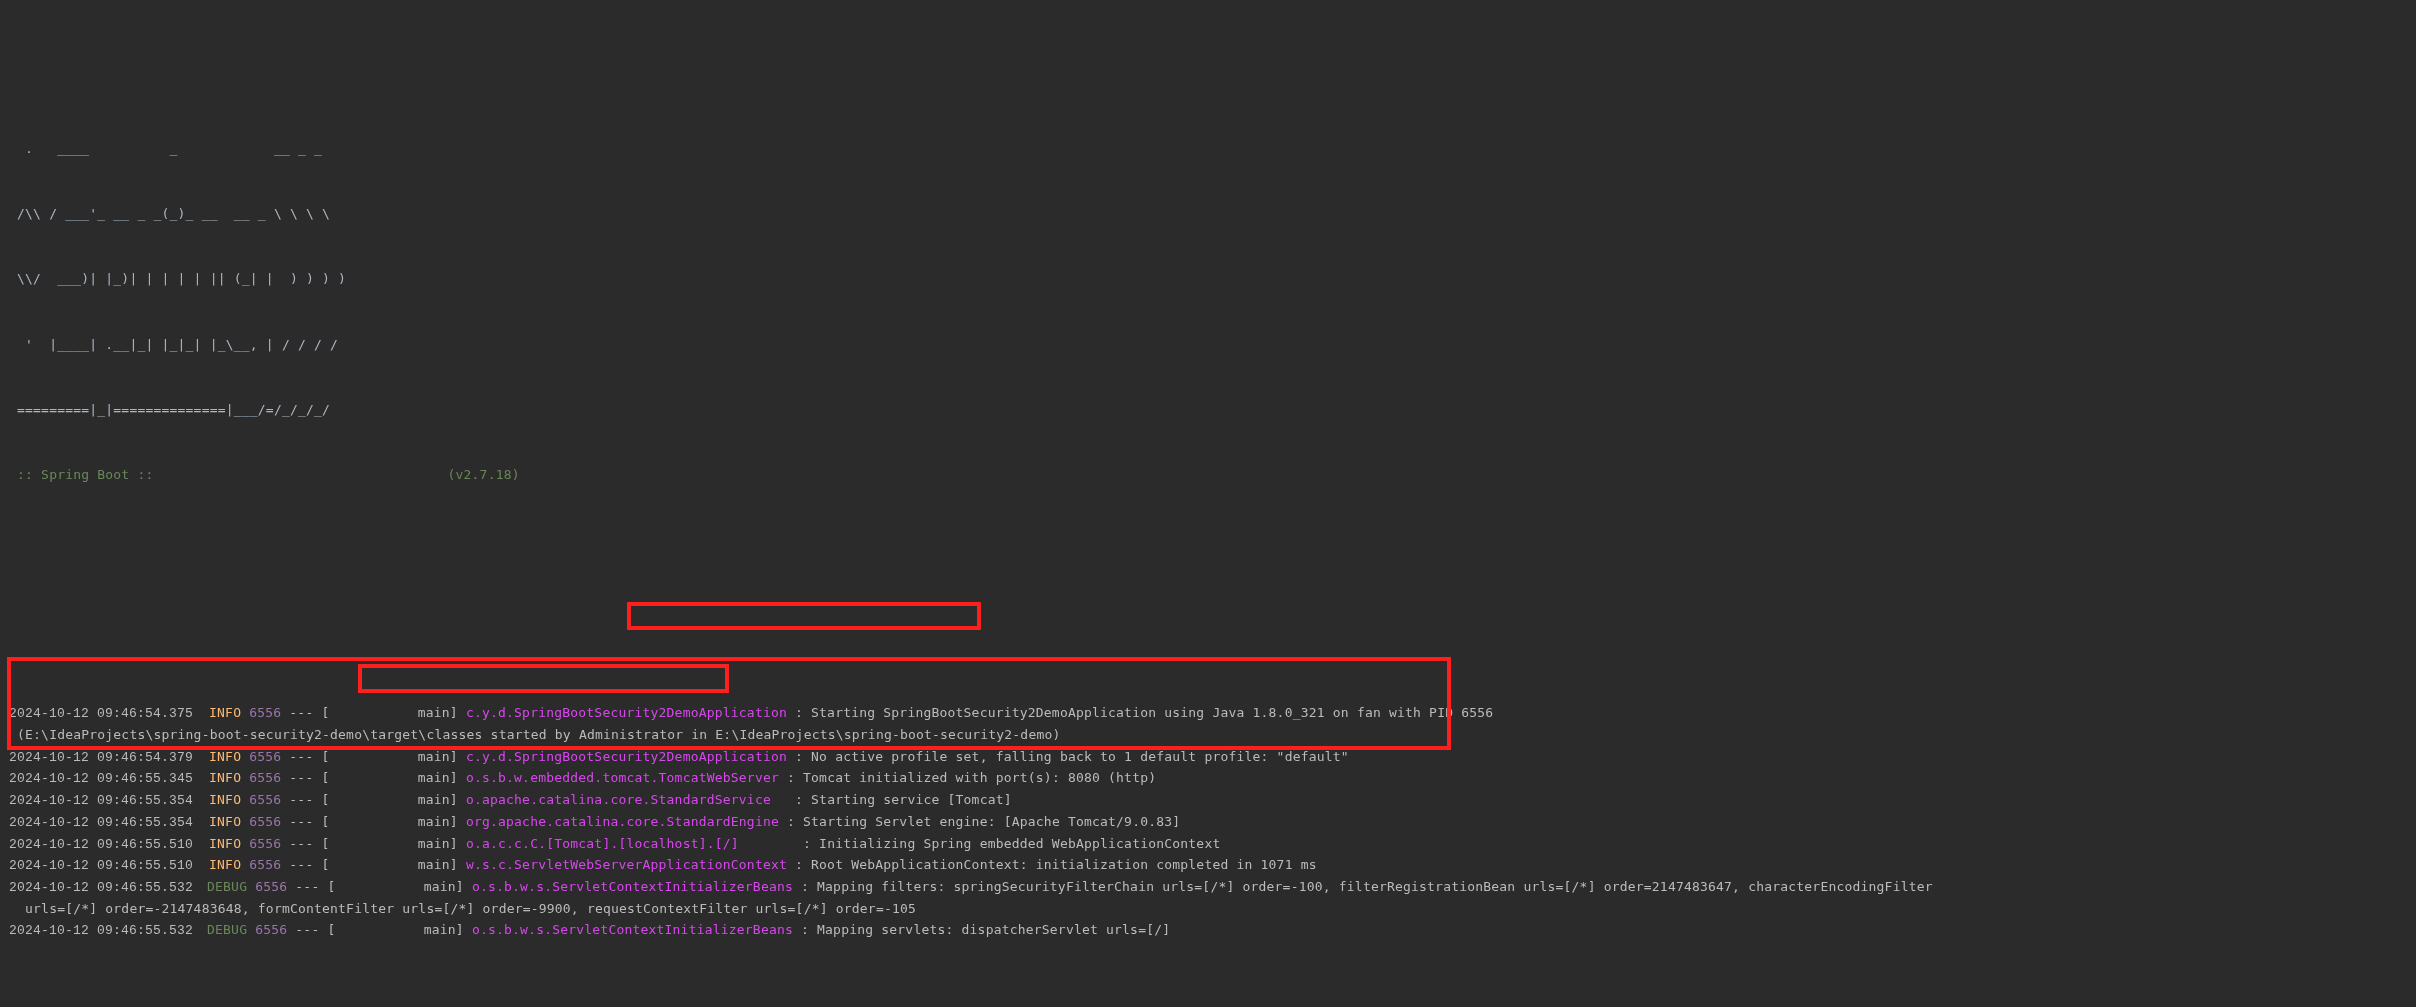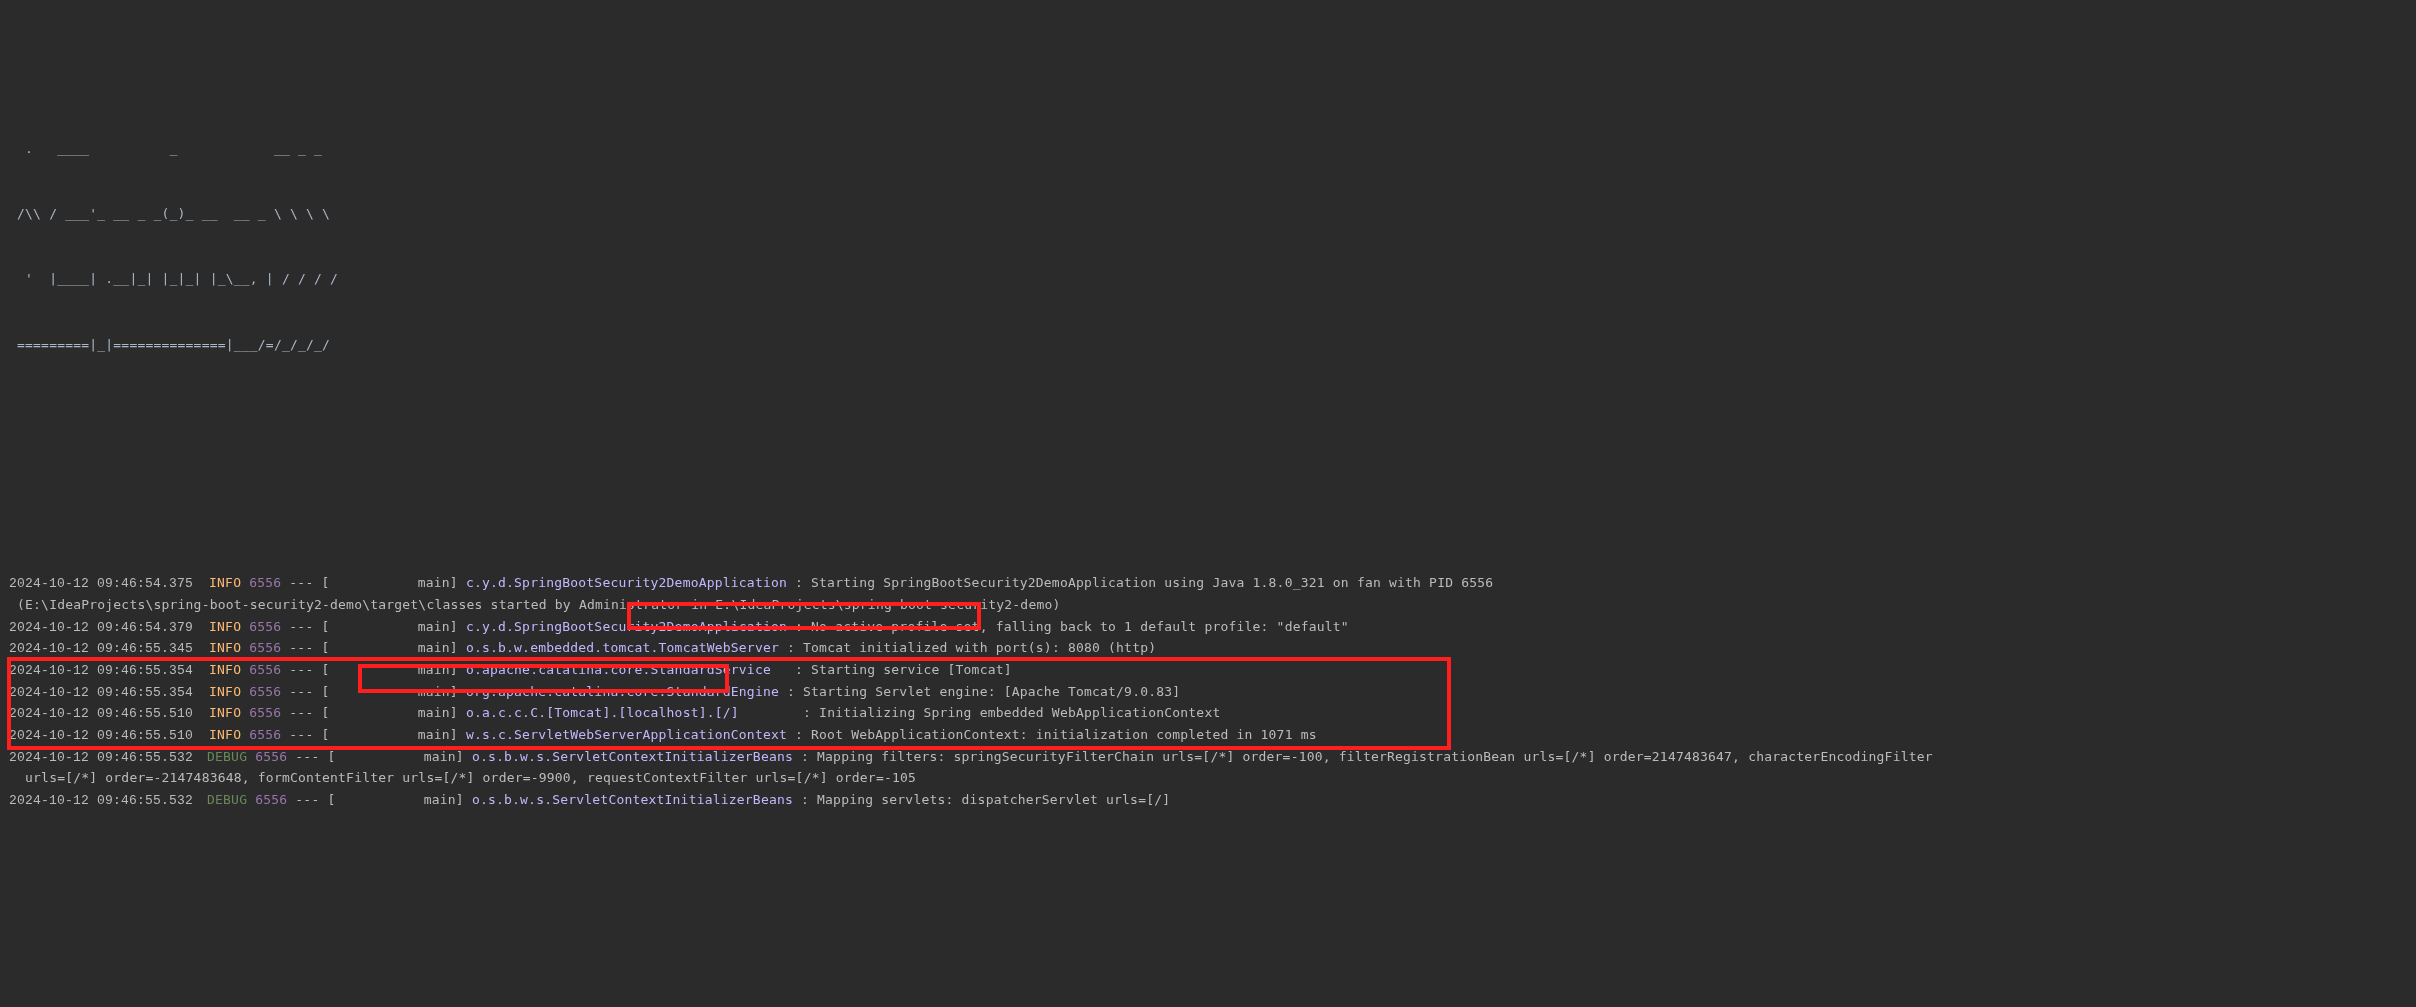--- a/index.html
+++ b/index.html
@@ -32,21 +32,21 @@
     height: 21.7px;
   }
   .banner   { color: #a9b7c6; }
   .bannerlt { color: #6a8759; }
   .ts       { color: #bbbbbb; font-family: Liberation Mono, monospace; }
   .lvl-info { color: #fdba74; }
   .lvl-debug{ color: #6a8759; margin-left: 6px; }
   .pid      { color: #9876aa; }
   .sep      { color: #bbbbbb; }
   .thread   { color: #bbbbbb; }
-  .logger   { color: #c4b5fd; margin-top: 20px; }
+  .logger   { color: #d946ef; margin-top: 20px; }
   .msg      { color: #bbbbbb; }
   .redbox {
     position: absolute;
     border: 4px solid #ff1f1f;
     box-sizing: border-box;
     pointer-events: none;
   }
   #pw-section-box {
     left: 7px;
     top: 657px;
@@ -69,22 +69,24 @@
 </style>
 </head>
 <body>
 
 <div class="console">
 
   
   <div>
     <div class="line banner">  .   ____          _            __ _ _</div>
     <div class="line banner"> /\\ / ___'_ __ _ _(_)_ __  __ _ \ \ \ \</div>
+    <div class="line banner"> \\/  ___)| |_)| | | | | || (_| |  ) ) ) )</div>
     <div class="line banner">  '  |____| .__|_| |_|_| |_\__, | / / / /</div>
     <div class="line banner"> =========|_|==============|___/=/_/_/_/</div>
+    <div class="line"><span class="bannerlt"> :: Spring Boot :: </span><span class="bannerlt" style="padding-left:286px">(v2.7.18)</span></div>
   </div>
 
   <div class="spacer"></div>
 
   
   <div id="log-body"><div class="line"><span class="ts">2024-10-12 09:46:54.375 </span><span class="lvl-info"> INFO</span><span class="ts"> </span><span class="pid">6556</span><span class="sep"> --- </span><span class="thread">[           main] </span><span class="logger">c.y.d.SpringBootSecurity2DemoApplication </span><span class="msg">: Starting SpringBootSecurity2DemoApplication using Java 1.8.0_321 on fan with PID 6556</span></div><div class="line"> (E:\IdeaProjects\spring-boot-security2-demo\target\classes started by Administrator in E:\IdeaProjects\spring-boot-security2-demo)</div><div class="line"><span class="ts">2024-10-12 09:46:54.379 </span><span class="lvl-info"> INFO</span><span class="ts"> </span><span class="pid">6556</span><span class="sep"> --- </span><span class="thread">[           main] </span><span class="logger">c.y.d.SpringBootSecurity2DemoApplication </span><span class="msg">: No active profile set, falling back to 1 default profile: "default"</span></div><div class="line"><span class="ts">2024-10-12 09:46:55.345 </span><span class="lvl-info"> INFO</span><span class="ts"> </span><span class="pid">6556</span><span class="sep"> --- </span><span class="thread">[           main] </span><span class="logger">o.s.b.w.embedded.tomcat.TomcatWebServer </span><span class="msg">: Tomcat initialized with port(s): 8080 (http)</span></div><div class="line"><span class="ts">2024-10-12 09:46:55.354 </span><span class="lvl-info"> INFO</span><span class="ts"> </span><span class="pid">6556</span><span class="sep"> --- </span><span class="thread">[           main] </span><span class="logger">o.apache.catalina.core.StandardService </span><span class="msg">  : Starting service [Tomcat]</span></div><div class="line"><span class="ts">2024-10-12 09:46:55.354 </span><span class="lvl-info"> INFO</span><span class="ts"> </span><span class="pid">6556</span><span class="sep"> --- </span><span class="thread">[           main] </span><span class="logger">org.apache.catalina.core.StandardEngine </span><span class="msg">: Starting Servlet engine: [Apache Tomcat/9.0.83]</span></div><div class="line"><span class="ts">2024-10-12 09:46:55.510 </span><span class="lvl-info"> INFO</span><span class="ts"> </span><span class="pid">6556</span><span class="sep"> --- </span><span class="thread">[           main] </span><span class="logger">o.a.c.c.C.[Tomcat].[localhost].[/] </span><span class="msg">       : Initializing Spring embedded WebApplicationContext</span></div><div class="line"><span class="ts">2024-10-12 09:46:55.510 </span><span class="lvl-info"> INFO</span><span class="ts"> </span><span class="pid">6556</span><span class="sep"> --- </span><span class="thread">[           main] </span><span class="logger">w.s.c.ServletWebServerApplicationContext </span><span class="msg">: Root WebApplicationContext: initialization completed in 1071 ms</span></div><div class="line"><span class="ts">2024-10-12 09:46:55.532 </span><span class="lvl-debug">DEBUG</span><span class="ts"> </span><span class="pid">6556</span><span class="sep"> --- </span><span class="thread">[           main] </span><span class="logger">o.s.b.w.s.ServletContextInitializerBeans </span><span class="msg">: Mapping filters: springSecurityFilterChain urls=[/*] order=-100, filterRegistrationBean urls=[/*] order=2147483647, characterEncodingFilter</span></div><div class="line">  urls=[/*] order=-2147483648, formContentFilter urls=[/*] order=-9900, requestContextFilter urls=[/*] order=-105</div><div class="line"><span class="ts">2024-10-12 09:46:55.532 </span><span class="lvl-debug">DEBUG</span><span class="ts"> </span><span class="pid">6556</span><span class="sep"> --- </span><span class="thread">[           main] </span><span class="logger">o.s.b.w.s.ServletContextInitializerBeans </span><span class="msg">: Mapping servlets: dispatcherServlet urls=[/]</span></div><div class="line"></div></div>
 
   
   
   

